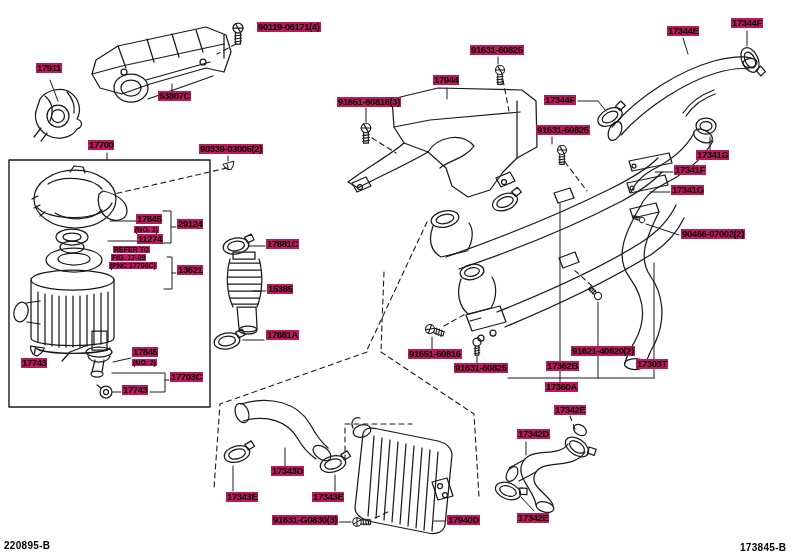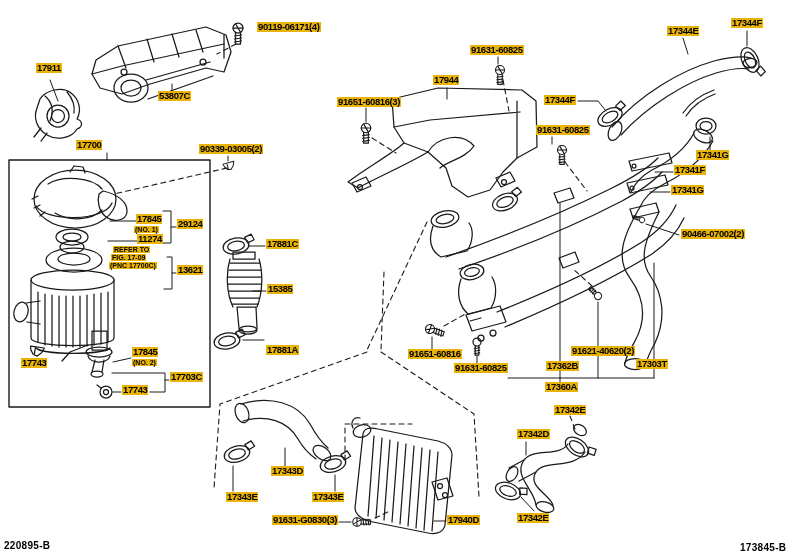--- a/index.html
+++ b/index.html
@@ -1,20 +1,20 @@
 <!DOCTYPE html>
 <html><head>
 <meta charset="utf-8">
 <style>
   html,body{margin:0;padding:0;background:#ffffff;}
   #stage{position:relative;width:811px;height:560px;background:#ffffff;overflow:hidden;
          font-family:"Liberation Sans",sans-serif;}
   #art{position:absolute;left:0;top:0;}
   .lbl{position:absolute;font:700 9.5px "Liberation Sans",sans-serif;color:#000;
-       letter-spacing:-0.4px;white-space:nowrap;background:#eab308;padding:0 1px;line-height:1.05;}
+       letter-spacing:-0.4px;white-space:nowrap;background:#be185d;padding:0 1px;line-height:1.05;}
   .sm{font-size:7px;letter-spacing:0;}
   .code{font:700 10px "Liberation Sans",sans-serif;letter-spacing:0.3px;background:transparent;}
 </style>
 </head>
 <body>
 
 <div id="stage">
 
 <svg id="art" width="811" height="560" viewBox="0 0 811 560">
   <defs>
@@ -263,33 +263,33 @@
       <path d="M367,352 L220,404 L214,488"></path>
       <path d="M381,352 L474,414 L479,497"></path>
       <path d="M345,460 L345,424 L412,424"></path>
     </g>
   </g>
 </svg>
 
 <div class="lbl" style="left:36px;top:63px">17911</div>
 <div class="lbl" style="left:158px;top:91px">53807C</div>
 <div class="lbl" style="left:257px;top:22px">90119-06171(4)</div>
-<div class="lbl" style="left:76px;top:140px">17700</div>
+<div class="lbl" style="left:88px;top:140px">17700</div>
 <div class="lbl" style="left:199px;top:144px">90339-03005(2)</div>
 <div class="lbl" style="left:136px;top:214px">17845</div>
 <div class="lbl sm" style="left:134px;top:226px">(NO. 1)</div>
 <div class="lbl" style="left:137px;top:234px">11274</div>
 <div class="lbl" style="left:177px;top:219px">29124</div>
 <div class="lbl sm" style="left:113px;top:246px">REFER TO</div>
 <div class="lbl sm" style="left:111px;top:254px">FIG. 17-09</div>
 <div class="lbl sm" style="left:109px;top:262px">(PNC 17700C)</div>
 <div class="lbl" style="left:177px;top:265px">13621</div>
 <div class="lbl" style="left:266px;top:239px">17881C</div>
 <div class="lbl" style="left:267px;top:284px">15385</div>
-<div class="lbl" style="left:266px;top:345px">17881A</div>
+<div class="lbl" style="left:266px;top:330px">17881A</div>
 <div class="lbl" style="left:21px;top:358px">17743</div>
 <div class="lbl" style="left:132px;top:347px">17845</div>
 <div class="lbl sm" style="left:132px;top:359px">(NO. 2)</div>
 <div class="lbl" style="left:170px;top:372px">17703C</div>
 <div class="lbl" style="left:122px;top:385px">17743</div>
 <div class="lbl" style="left:337px;top:97px">91651-60816(3)</div>
 <div class="lbl" style="left:433px;top:75px">17944</div>
 <div class="lbl" style="left:470px;top:45px">91631-60825</div>
 <div class="lbl" style="left:544px;top:95px">17344F</div>
 <div class="lbl" style="left:536px;top:125px">91631-60825</div>

